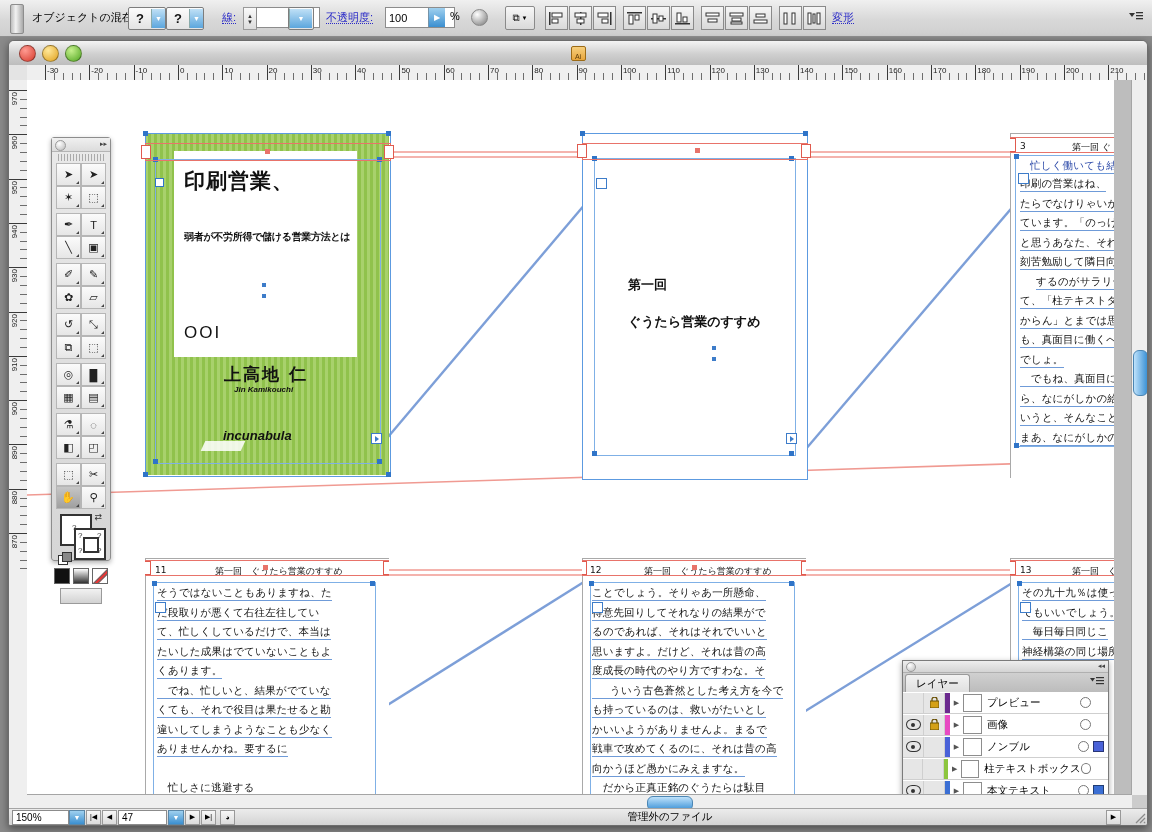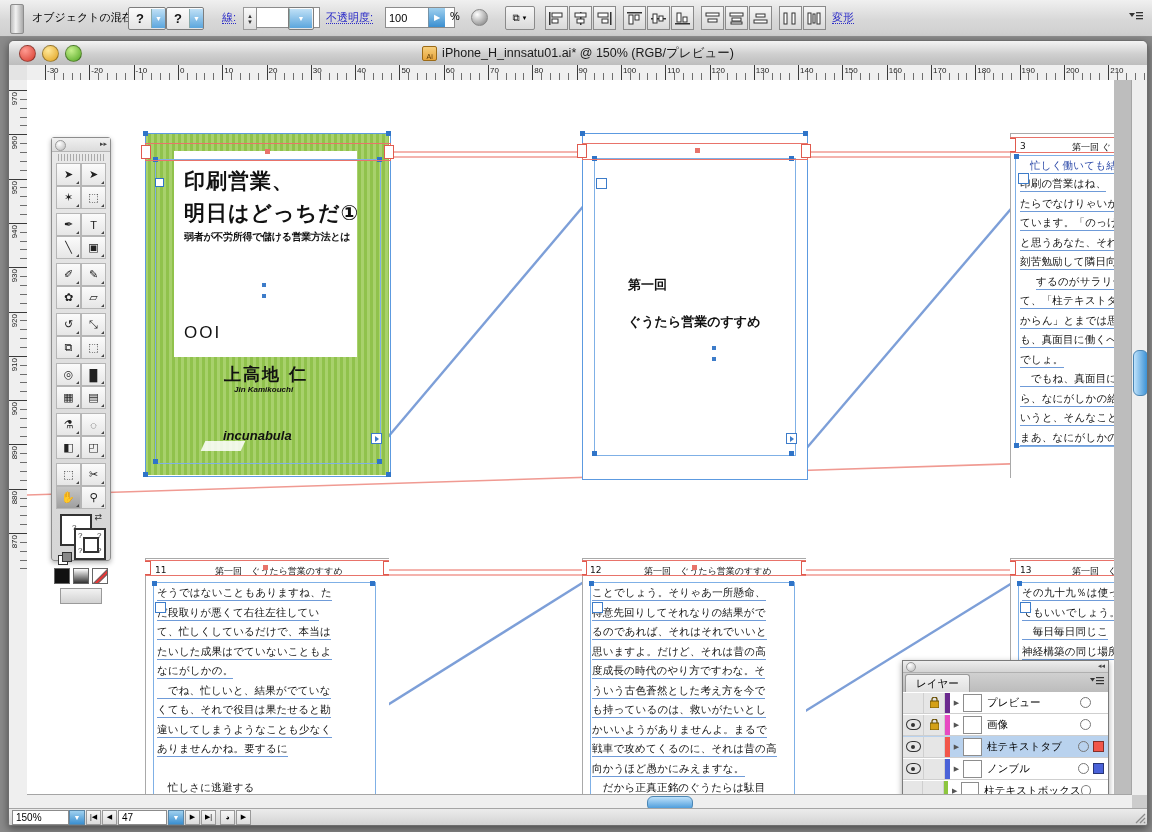--- a/index.html
+++ b/index.html
@@ -311,21 +311,20 @@
   <div class="docwin">
 
     <div class="titlebar">
       <div class="tb-dots">
         <div class="dot r"></div>
         <div class="dot y"></div>
         <div class="dot g"></div>
       </div>
       <div class="tb-title">
         <span class="ai-ico">Ai</span>
-        <span>iPhone_H_innsatu01.ai* @ 150% (RGB/プレビュー)</span>
       </div>
     </div>
 
     <div class="corner"></div>
 
     <div class="hruler" id="hruler">
         <div class="tick" style="left: 18px;"></div>
         <div class="tlab" style="left: 20px;">-30</div>
         <div class="tickm" style="left: 26.86px;"></div>
         <div class="tickm" style="left: 35.72px;"></div>
@@ -564,21 +563,20 @@
         <line x1="145" y1="760" x2="560" y2="500" stroke="#7d9fd8" stroke-width="2.4"></line>
         <line x1="570" y1="760" x2="990" y2="500" stroke="#7d9fd8" stroke-width="2.4"></line>
       </svg>
 
       <div style="position:absolute;left:118px;top:53px;width:244px;height:342px;">
         <div class="cover" style="left:0;top:0;width:244px;height:342px;">
           <div class="stripes"></div>
         </div>
         <div class="coverwhite" style="left:29px;top:18px;width:183px;height:206px;"></div>
         <div class="cover-t1 jp" style="left:39px;top:34px;">印刷営業、</div>
-        <div class="cover-t1 jp" style="left:39px;top:66px;">明日はどっちだ①</div>
         <div class="cover-t2 jp" style="left:39px;top:97px;">弱者が不労所得で儲ける営業方法とは</div>
         <div class="dotmark" style="left:117px;top:150px;"></div>
         <div class="dotmark" style="left:117px;top:161px;"></div>
         <div class="cover-num" style="left:39px;top:190px;">OOI</div>
         <div class="cover-auth jp" style="left:79px;top:230px;">上高地 仁</div>
         <div class="cover-rom" style="left:89px;top:252px;">Jin Kamikouchi</div>
         <div class="cover-pub" style="left:78px;top:295px;">incunabula</div>
         <div style="position:absolute;left:58px;top:308px;width:40px;height:10px;background:#fff;transform:skewX(-25deg);opacity:.85;"></div>
 
         <div class="sel-box" style="left:0;top:0;width:244px;height:342px;"></div>
@@ -654,21 +652,21 @@
 
       <div style="position:absolute;left:118px;top:478px;width:244px;height:282px;overflow:hidden;">
         <div class="artboard" style="left:0;top:0;width:244px;height:282px;background:#fff;"></div>
         <div class="runhead jp" style="left:10px;top:7px;">11</div>
         <div class="runhead jp" style="left:70px;top:7px;">第一回　ぐうたら営業のすすめ</div>
         <div id="p11lines">
             <div class="bodyline jp uline" style="left: 12px; top: 28px;">そうではないこともありますね、た</div>
             <div class="bodyline jp uline" style="left: 12px; top: 47.5px;">だ段取りが悪くて右往左往してい</div>
             <div class="bodyline jp uline" style="left: 12px; top: 67px;">て、忙しくしているだけで、本当は</div>
             <div class="bodyline jp uline" style="left: 12px; top: 86.5px;">たいした成果はでていないこともよ</div>
-            <div class="bodyline jp uline" style="left: 12px; top: 106px;">なにがしかの。</div>
+            <div class="bodyline jp uline" style="left: 12px; top: 106px;">くあります。</div>
             <div class="bodyline jp uline" style="left: 12px; top: 125.5px;">　でね、忙しいと、結果がでていな</div>
             <div class="bodyline jp uline" style="left: 12px; top: 145px;">くても、それで役目は果たせると勘</div>
             <div class="bodyline jp uline" style="left: 12px; top: 164.5px;">違いしてしまうようなことも少なく</div>
             <div class="bodyline jp uline" style="left: 12px; top: 184px;">ありませんかね。要するに</div>
             <div class="bodyline jp" style="left: 12px; top: 203.5px;"></div>
             <div class="bodyline jp uline" style="left: 12px; top: 223px;">　忙しさに逃避する</div>
             <div class="bodyline jp" style="left: 12px; top: 242.5px;"></div>
             <div class="bodyline jp uline" style="left: 12px; top: 262px;">わけですな。そんなことをしてい</div>
           </div>
 
@@ -685,21 +683,21 @@
       <div style="position:absolute;left:555px;top:478px;width:224px;height:282px;overflow:hidden;">
         <div class="artboard" style="left:0;top:0;width:224px;height:282px;background:#fff;"></div>
         <div class="runhead jp" style="left:8px;top:7px;">12</div>
         <div class="runhead jp" style="left:62px;top:7px;">第一回　ぐうたら営業のすすめ</div>
         <div id="p12lines">
             <div class="bodyline jp uline" style="left: 10px; top: 28px;">ことでしょう。そりゃあ一所懸命、</div>
             <div class="bodyline jp uline" style="left: 10px; top: 47.5px;">得意先回りしてそれなりの結果がで</div>
             <div class="bodyline jp uline" style="left: 10px; top: 67px;">るのであれば、それはそれでいいと</div>
             <div class="bodyline jp uline" style="left: 10px; top: 86.5px;">思いますよ。だけど、それは昔の高</div>
             <div class="bodyline jp uline" style="left: 10px; top: 106px;">度成長の時代のやり方ですわな。そ</div>
-            <div class="bodyline jp uline" style="left: 10px; top: 125.5px;">ういう古色蒼然とした考え方を今で</div>
+            <div class="bodyline jp uline" style="left: 10px; top: 125.5px; padding-left: 18px;">ういう古色蒼然とした考え方を今で</div>
             <div class="bodyline jp uline" style="left: 10px; top: 145px;">も持っているのは、救いがたいとし</div>
             <div class="bodyline jp uline" style="left: 10px; top: 164.5px;">かいいようがありませんよ。まるで</div>
             <div class="bodyline jp uline" style="left: 10px; top: 184px;">戦車で攻めてくるのに、それは昔の高</div>
             <div class="bodyline jp uline" style="left: 10px; top: 203.5px;">向かうほど愚かにみえますな。</div>
             <div class="bodyline jp uline" style="left: 10px; top: 223px;">　だから正真正銘のぐうたらは駄目</div>
             <div class="bodyline jp uline" style="left: 10px; top: 242.5px;">ですけど、傍からみてぐうたらで</div>
             <div class="bodyline jp uline" style="left: 10px; top: 262px;">あっても、結果がでればいいわけで</div>
           </div>
 
         <div class="sel-box2" style="left:8px;top:24px;width:203px;height:258px;"></div>
@@ -853,32 +851,20 @@
                 <rect x="0" y="4" width="9" height="7" fill="#d4a017" stroke="#6b5207"></rect>
                 <path d="M2 4 V2.5 A2.5 2.5 0 0 1 7 2.5 V4" fill="none" stroke="#6b5207" stroke-width="1.3"></path>
               </svg>
             </div>
             <div class="lc-color" style="background: rgb(231, 75, 194);"></div>
             <div class="lc-tri">▶</div>
             <div class="lc-thumb"></div>
             <div class="lc-name jp">画像</div>
             <div class="lc-target"></div>
             <div class="lc-sel"></div>
-          </div>
-          <div class="lrow sel">
-            <div class="lc-eye">
-              <div class="eye"></div>
-            </div>
-            <div class="lc-lock"></div>
-            <div class="lc-color" style="background: rgb(242, 86, 74);"></div>
-            <div class="lc-tri">▶</div>
-            <div class="lc-thumb"></div>
-            <div class="lc-name jp">柱テキストタブ</div>
-            <div class="lc-target"></div>
-            <div class="lc-sel" style="background: rgb(242, 86, 74); border: 1px solid rgba(0, 0, 0, 0.45);"></div>
           </div>
           <div class="lrow">
             <div class="lc-eye">
               <div class="eye"></div>
             </div>
             <div class="lc-lock"></div>
             <div class="lc-color" style="background: rgb(74, 98, 216);"></div>
             <div class="lc-tri">▶</div>
             <div class="lc-thumb"></div>
             <div class="lc-name jp">ノンブル</div>
@@ -927,20 +913,21 @@
     <div class="statusbar">
       <div class="sb-zoom">150%</div>
       <div class="sb-arrow">▼</div>
       <div class="sb-nav">|◀</div>
       <div class="sb-nav">◀</div>
       <div class="sb-page">47</div>
       <div class="sb-arrow" style="margin-left:1px;">▼</div>
       <div class="sb-nav">▶</div>
       <div class="sb-nav">▶|</div>
       <div class="sb-nav" style="margin-left:4px;">◕</div>
+      <div class="sb-status jp">管理外のファイル</div>
       <div class="sb-nav" style="margin-right:26px;">▶</div>
     </div>
 
     <div class="resizer">
       <svg width="13" height="13">
           <line x1="12" y1="3" x2="3" y2="12" stroke="#8a8a8a" stroke-width="1.2"></line>
           <line x1="12" y1="7" x2="7" y2="12" stroke="#8a8a8a" stroke-width="1.2"></line>
           <line x1="12" y1="11" x2="11" y2="12" stroke="#8a8a8a" stroke-width="1.2"></line>
         </svg>
     </div>

